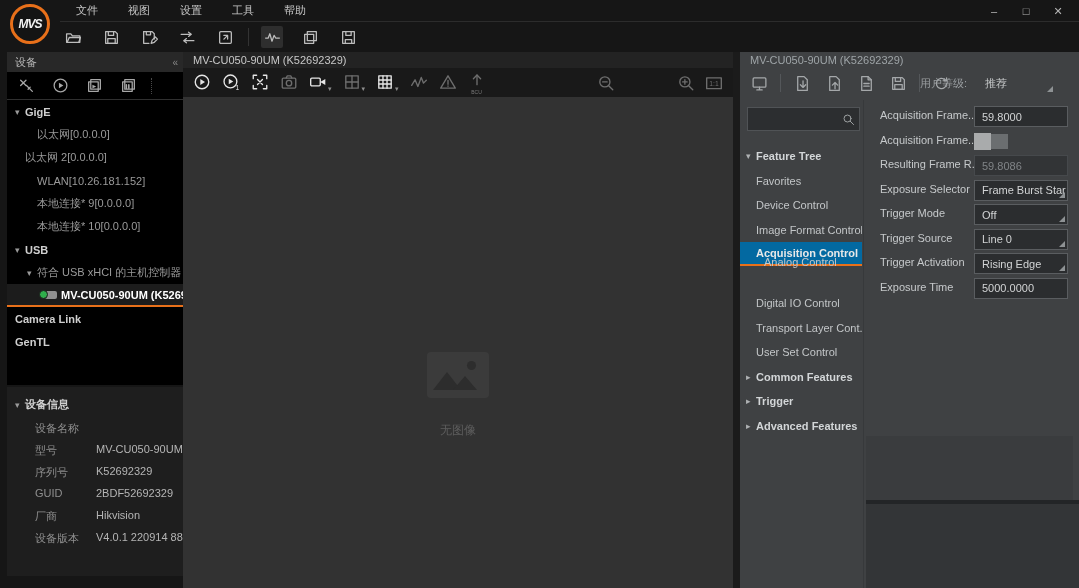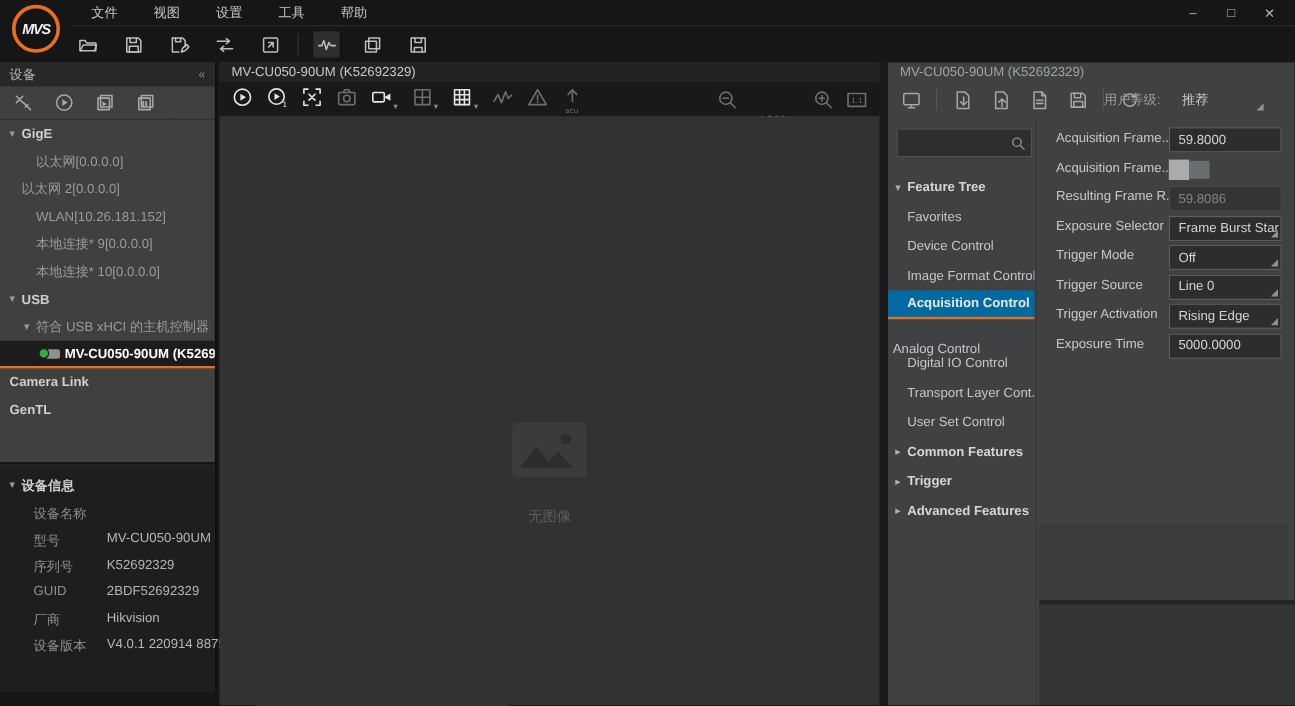--- a/index.html
+++ b/index.html
@@ -18,21 +18,21 @@
   .main-toolbar{position:absolute;left:62px;top:24px;height:26px;display:flex;align-items:center;gap:16px;}
   .tb-icon{width:22px;height:22px;display:flex;flex-direction:column;align-items:center;justify-content:center;color:#bdbdbd;}
   .tb-icon svg{width:17px;height:17px;}
   .tb-sep{width:1px;height:18px;background:#333;margin:0 -4px;}
   .tb-active{background:#2e2e2e;border-radius:2px;}
 
   
   .workspace{position:absolute;left:0;top:52px;width:1079px;height:536px;}
 
   
-  .left-panel{position:absolute;left:0;top:0;width:181px;height:524px;background:#404040;border-right:2px solid #0e0e0e;}
+  .left-panel{position:absolute;left:7px;top:0;width:181px;height:524px;background:#000000;border-right:2px solid #0e0e0e;}
   .dp-header{position:absolute;left:0;top:0;width:100%;height:20px;display:flex;align-items:center;padding:0 8px;color:#b8b8b8;background:#282828;}
   .dp-header .collapse{margin-left:auto;color:#8a8a8a;font-size:10px;}
   .dp-toolbar{position:absolute;left:0;top:20px;width:100%;height:28px;display:flex;align-items:center;gap:12px;padding-left:8px;border-bottom:1px solid #303030;}
   .dp-toolbar .tb-icon{color:#a8a8a8;}
   .dp-dotsep{width:1px;height:16px;border-left:1px dotted #4a4a4a;}
   .dp-tree{position:absolute;left:0;top:48px;width:100%;height:285px;}
   .tree-row{position:absolute;left:0;width:100%;height:23px;display:flex;align-items:center;white-space:nowrap;overflow:hidden;}
   .tree-chevron{color:#9a9a9a;font-size:9px;width:10px;display:inline-block;}
   .t-bold{font-weight:bold;color:#cfcfcf;}
   .t-addr{color:#9a9a9a;}
@@ -470,21 +470,21 @@
           </div>
           <div class="ft-row" style="top: 141px; padding-left: 16px;">
             <span>Device Control</span>
           </div>
           <div class="ft-row" style="top: 165.5px; padding-left: 16px;">
             <span>Image Format Control</span>
           </div>
           <div class="ft-row ft-selected" style="top: 190px; padding-left: 16px;">
             <span>Acquisition Control</span>
           </div>
-          <div class="ft-row" style="top: 227px; padding-left: 4px;">
+          <div class="ft-row" style="top: 198px; padding-left: 24px;">
             <span>Analog Control</span>
           </div>
           <div class="ft-row" style="top: 239px; padding-left: 16px;">
             <span>Digital IO Control</span>
           </div>
           <div class="ft-row" style="top: 263.5px; padding-left: 16px;">
             <span>Transport Layer Cont...</span>
           </div>
           <div class="ft-row" style="top: 288px; padding-left: 16px;">
             <span>User Set Control</span>

